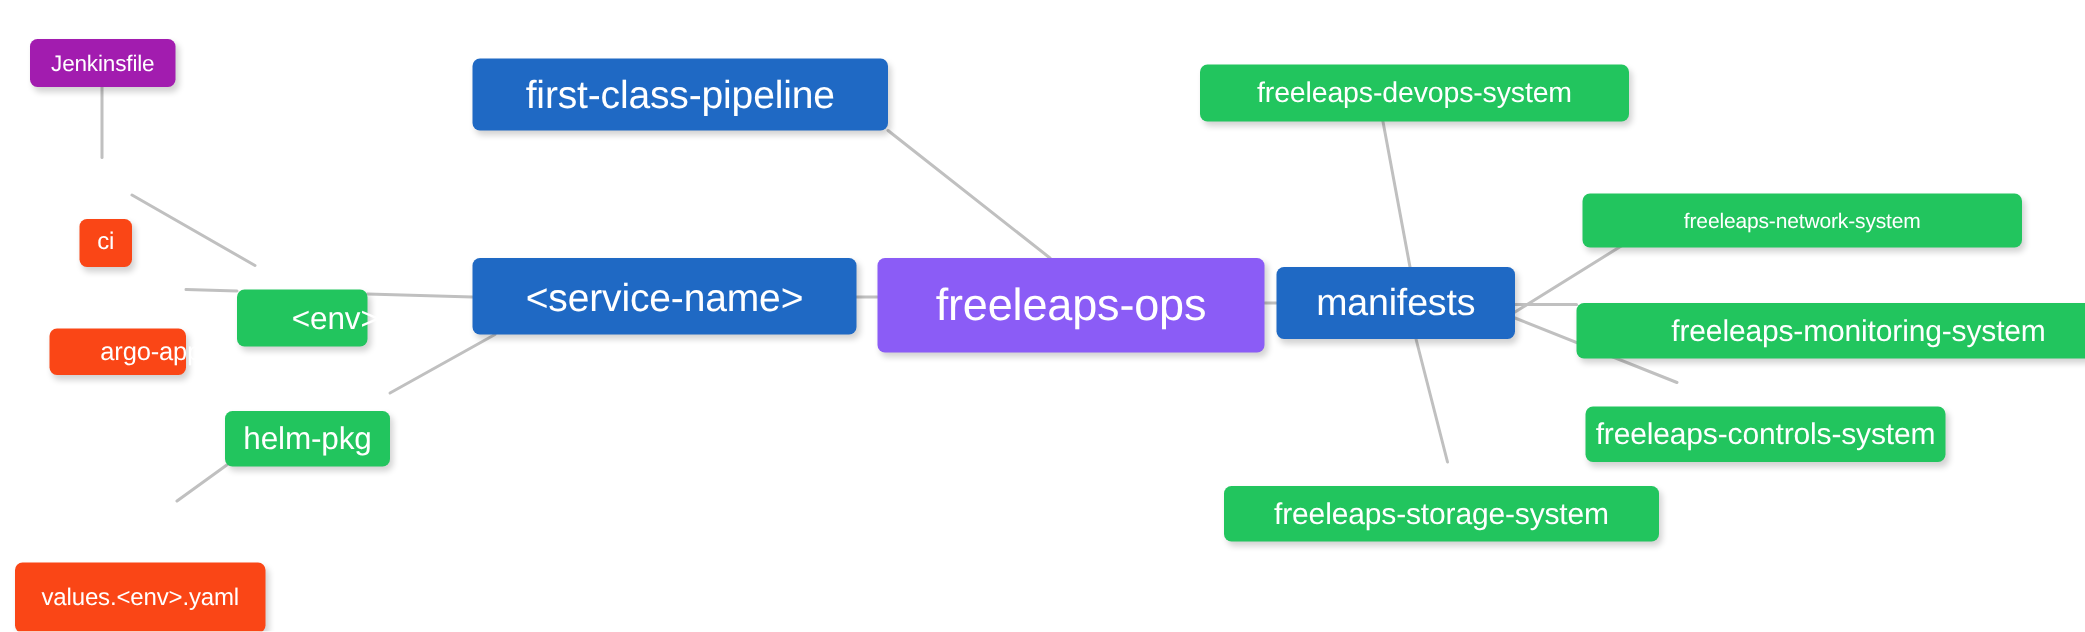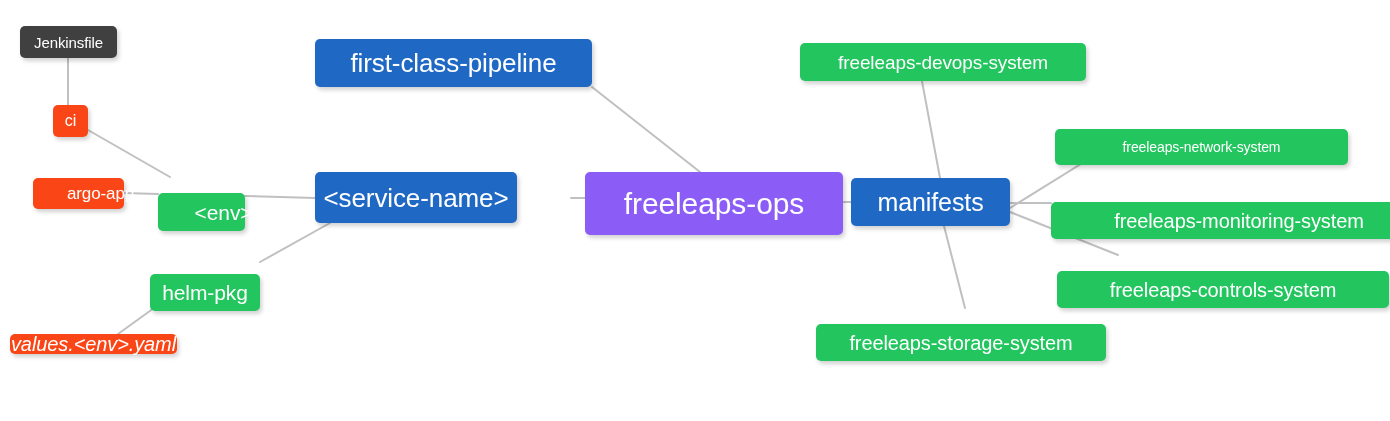--- a/index.html
+++ b/index.html
@@ -36,22 +36,22 @@
     white-space: nowrap;
     line-height: 1;
     letter-spacing: -0.1px;
     box-shadow: 2px 3px 4px rgba(0,0,0,0.18);
     cursor: pointer;
     user-select: none;
   }
   .n-root   { background: #8b5cf6; }
   .n-blue   { background: #1f69c4; }
   .n-green  { background: #22c55e; margin-top: 16px; }
-  .n-orange { background: #404040; }
-  .n-red    { background: #fa4616; }
+  .n-orange { background: #a21caf; }
+  .n-red    { background: #fa4616; margin-top: 41px; }
 </style>
 </head>
 <body>
 
 <div id="canvas">
   <svg id="edge-layer" viewBox="0 0 1390 421" preserveAspectRatio="none">
       <line x1="843" y1="202" x2="851" y2="202" stroke="#c0c0c0" stroke-width="2" stroke-linecap="round"></line>
       <line x1="585" y1="198" x2="571" y2="198" stroke="#c0c0c0" stroke-width="2" stroke-linecap="round"></line>
       <line x1="592" y1="87" x2="700" y2="172" stroke="#c0c0c0" stroke-width="2" stroke-linecap="round"></line>
       <line x1="315" y1="198" x2="245" y2="196" stroke="#c0c0c0" stroke-width="2" stroke-linecap="round"></line>
@@ -62,27 +62,27 @@
       <line x1="172" y1="295" x2="118" y2="334" stroke="#c0c0c0" stroke-width="2" stroke-linecap="round"></line>
       <line x1="940" y1="178" x2="919" y2="65" stroke="#c0c0c0" stroke-width="2" stroke-linecap="round"></line>
       <line x1="1010" y1="208" x2="1105" y2="149" stroke="#c0c0c0" stroke-width="2" stroke-linecap="round"></line>
       <line x1="1010" y1="203" x2="1051" y2="203" stroke="#c0c0c0" stroke-width="2" stroke-linecap="round"></line>
       <line x1="1010" y1="212" x2="1118" y2="255" stroke="#c0c0c0" stroke-width="2" stroke-linecap="round"></line>
       <line x1="944" y1="226" x2="965" y2="308" stroke="#c0c0c0" stroke-width="2" stroke-linecap="round"></line>
     </svg>
   <div id="node-layer">
       <div class="node n-root" style="left: 585px; top: 172px; width: 258px; height: 63px; font-size: 30px;">freeleaps-ops</div>
       <div class="node n-blue" style="left: 851px; top: 178px; width: 159px; height: 48px; font-size: 25px;">manifests</div>
-      <div class="node n-blue" style="left: 315px; top: 172px; width: 202px; height: 51px; font-size: 26px;">&lt;service-name&gt;</div>
+      <div class="node n-blue" style="left: 315px; top: 172px; width: 256px; height: 51px; font-size: 26px;">&lt;service-name&gt;</div>
       <div class="node n-blue" style="left: 315px; top: 39px; width: 277px; height: 48px; font-size: 26px;">first-class-pipeline</div>
       <div class="node n-green" style="left: 158px; top: 177px; width: 87px; height: 38px; font-size: 21px; padding-left: 44px;">&lt;env&gt;</div>
       <div class="node n-green" style="left: 150px; top: 258px; width: 110px; height: 37px; font-size: 21px;">helm-pkg</div>
-      <div class="node n-red" style="left: 10px; top: 334px; width: 167px; height: 20px; font-size: 20px; font-style: italic;">values.&lt;env&gt;.yaml</div>
+      <div class="node n-red" style="left: 10px; top: 334px; width: 167px; height: 47px; font-size: 16px;">values.&lt;env&gt;.yaml</div>
       <div class="node n-red" style="left: 33px; top: 178px; width: 91px; height: 31px; font-size: 17px; padding-left: 44px;">argo-app</div>
       <div class="node n-red" style="left: 53px; top: 105px; width: 35px; height: 32px; font-size: 16px;">ci</div>
       <div class="node n-orange" style="left: 20px; top: 26px; width: 97px; height: 32px; font-size: 15px;">Jenkinsfile</div>
       <div class="node n-green" style="left: 800px; top: 27px; width: 286px; height: 38px; font-size: 19px;">freeleaps-devops-system</div>
       <div class="node n-green" style="left: 1055px; top: 113px; width: 293px; height: 36px; font-size: 14px;">freeleaps-network-system</div>
       <div class="node n-green" style="left: 1051px; top: 186px; width: 376px; height: 37px; font-size: 20px;">freeleaps-monitoring-system</div>
-      <div class="node n-green" style="left: 1057px; top: 255px; width: 332px; height: 37px; font-size: 20px;">freeleaps-controls-system</div>
+      <div class="node n-green" style="left: 1057px; top: 255px; width: 240px; height: 37px; font-size: 20px;">freeleaps-controls-system</div>
       <div class="node n-green" style="left: 816px; top: 308px; width: 290px; height: 37px; font-size: 20px;">freeleaps-storage-system</div>
     </div>
 </div>
 
 </body></html>

